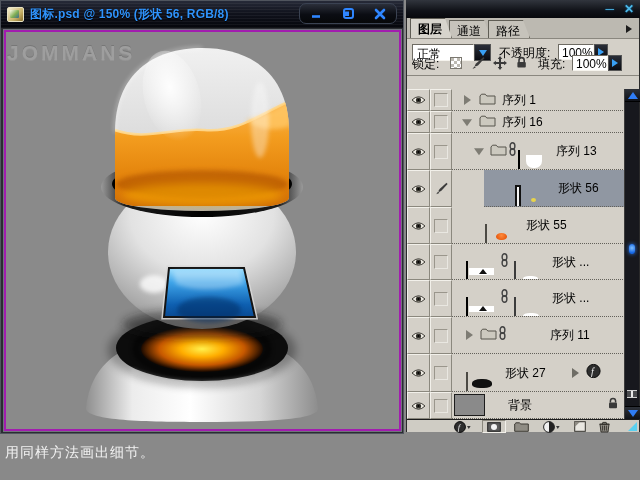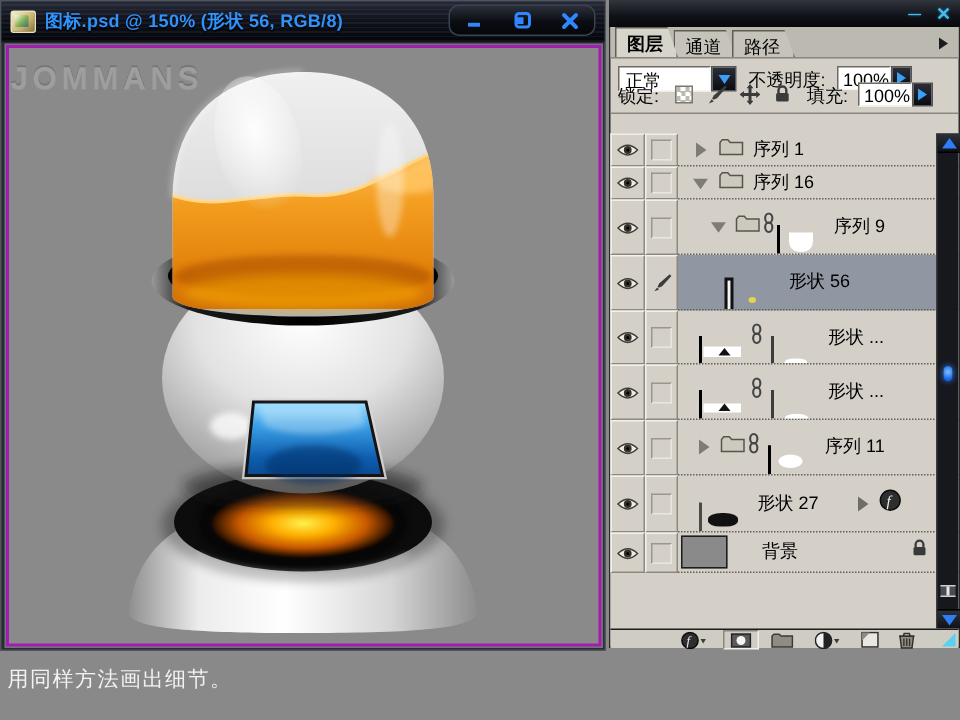--- a/index.html
+++ b/index.html
@@ -56,21 +56,21 @@
   .checker-sm { width:12px; height:12px; border:1px solid #7a776f; background:repeating-conic-gradient(#ffffff 0% 25%, #bdbab2 0% 50%) 0 0/6px 6px; }
 
   
   .layer-list { position:absolute; left:0; top:88px; width:232px; height:330px; background:#d4d0c8; }
   .lrow { position:relative; width:100%; display:flex; }
   .cell { flex:0 0 auto; background:#d4d0c8; border:1px solid; border-color:#f2f0ea #8b887e #8b887e #f2f0ea; display:flex; align-items:center; justify-content:center; }
   .cell.eye { width:23px; }
   .cell.link { width:22px; }
   .well { width:14px; height:14px; border:1px solid; border-color:#9a968c #e9e7e1 #e9e7e1 #9a968c; }
   .content { flex:1 1 auto; position:relative; border-bottom:1px dotted #63615a; overflow:hidden; }
-  .content.sel { background:#9097a2; }
+  .content.sel { background:#9097a2;margin-left:32px; }
   .lname { position:absolute; font-size:12px; color:#000; top:50%; transform:translateY(-50%); white-space:nowrap; }
   .lname.italic { }
   .tri-r { position:absolute; top:50%; transform:translateY(-50%); width:0; height:0; border-left:7px solid #7e7c74; border-top:5px solid transparent; border-bottom:5px solid transparent; }
   .tri-d { position:absolute; top:50%; transform:translateY(-40%); width:0; height:0; border-top:7px solid #7e7c74; border-left:5px solid transparent; border-right:5px solid transparent; }
   .foldr { position:absolute; top:50%; transform:translateY(-50%); }
   .chain { position:absolute; top:50%; transform:translateY(-50%); }
   .thumb { position:absolute; top:50%; transform:translateY(-50%); }
   .mask-black { background:#050505; border:1px solid #000; position:relative; }
   .checker { border:1px solid #4c4a44; background:repeating-conic-gradient(#ffffff 0% 25%, #cac7c0 0% 50%) 0 0/8px 8px; position:relative; }
   .checker.selthumb { outline:2px solid #111; border:1px solid #f5f5f5; }
@@ -340,21 +340,21 @@
         <span class="foldr" style="left:38px;"><svg width="17" height="12" viewBox="0 0 17 12">
               <path d="M1 11 V3 L2.5 1.2 H6.2 L7.8 3 H16 V11 Z" fill="#ccc9bf" stroke="#57544c"></path>
             </svg></span>
         <span class="chain" style="left:57px;"><svg width="7" height="14" viewBox="0 0 7 14">
               <ellipse cx="3.5" cy="4" rx="2.4" ry="3.2" fill="none" stroke="#444" stroke-width="1.4"></ellipse>
               <ellipse cx="3.5" cy="10" rx="2.4" ry="3.2" fill="none" stroke="#444" stroke-width="1.4"></ellipse>
             </svg></span>
         <span class="thumb mask-black" style="left:66px; width:30px; height:27px;">
           <span style="position:absolute; left:7px; top:4px; width:16px; height:13px; background:#fff; border-radius:0 0 7px 7px;"></span>
         </span>
-        <span class="lname" style="left:104px;">序列 9</span>
+        <span class="lname" style="left:104px;">序列 13</span>
       </div>
     </div>
 
     <div class="lrow" style="height:37px;">
       <div class="cell eye">
           <svg width="15" height="10" viewBox="0 0 15 10">
             <path d="M1 5 Q7.5 -1.5 14 5 Q7.5 11.5 1 5 Z" fill="#efece4" stroke="#3e3c36"></path>
             <circle cx="7.5" cy="5" r="2.6" fill="#34322c"></circle>
             <circle cx="7.5" cy="5" r="1" fill="#000"></circle>
           </svg>
@@ -366,20 +366,38 @@
           </svg>
       </div>
       <div class="content sel">
         <span class="thumb checker selthumb" style="left:33px; width:31px; height:31px;">
           <span style="position:absolute; left:13px; bottom:3px; width:5px; height:4px; background:#e8d44a; border-radius:50%;"></span>
         </span>
         <span class="lname" style="left:74px;">形状 56</span>
       </div>
     </div>
 
+    <div class="lrow" style="height:37px;">
+      <div class="cell eye">
+          <svg width="15" height="10" viewBox="0 0 15 10">
+            <path d="M1 5 Q7.5 -1.5 14 5 Q7.5 11.5 1 5 Z" fill="#efece4" stroke="#3e3c36"></path>
+            <circle cx="7.5" cy="5" r="2.6" fill="#34322c"></circle>
+            <circle cx="7.5" cy="5" r="1" fill="#000"></circle>
+          </svg>
+        </div>
+      <div class="cell link">
+          <span class="well"></span>
+        </div>
+      <div class="content">
+        <span class="thumb checker" style="left:33px; width:31px; height:31px;">
+          <span style="position:absolute; left:10px; bottom:2px; width:11px; height:7px; background:radial-gradient(circle at 50% 35%, #ff8a3c, #e04a00); border-radius:50% 50% 45% 45%;"></span>
+        </span>
+        <span class="lname" style="left:74px;">形状 55</span>
+      </div>
+    </div>
 
     <div class="lrow" style="height:36px;">
       <div class="cell eye">
           <svg width="15" height="10" viewBox="0 0 15 10">
             <path d="M1 5 Q7.5 -1.5 14 5 Q7.5 11.5 1 5 Z" fill="#efece4" stroke="#3e3c36"></path>
             <circle cx="7.5" cy="5" r="2.6" fill="#34322c"></circle>
             <circle cx="7.5" cy="5" r="1" fill="#000"></circle>
           </svg>
         </div>
       <div class="cell link">
@@ -421,21 +439,21 @@
               <ellipse cx="3.5" cy="4" rx="2.4" ry="3.2" fill="none" stroke="#444" stroke-width="1.4"></ellipse>
               <ellipse cx="3.5" cy="10" rx="2.4" ry="3.2" fill="none" stroke="#444" stroke-width="1.4"></ellipse>
             </svg></span>
         <span class="thumb graymask" style="left:60px; width:31px; height:30px;">
           <span style="position:absolute; left:8px; top:15px; width:16px; height:7px; background:#fff; border-radius:50% 50% 60% 60%;"></span>
         </span>
         <span class="lname" style="left:100px;">形状 ...</span>
       </div>
     </div>
 
-    <div class="lrow" style="height:37px;">
+    <div class="lrow" style="height:37px;text-align:right;">
       <div class="cell eye">
           <svg width="15" height="10" viewBox="0 0 15 10">
             <path d="M1 5 Q7.5 -1.5 14 5 Q7.5 11.5 1 5 Z" fill="#efece4" stroke="#3e3c36"></path>
             <circle cx="7.5" cy="5" r="2.6" fill="#34322c"></circle>
             <circle cx="7.5" cy="5" r="1" fill="#000"></circle>
           </svg>
         </div>
       <div class="cell link">
           <span class="well"></span>
         </div>

